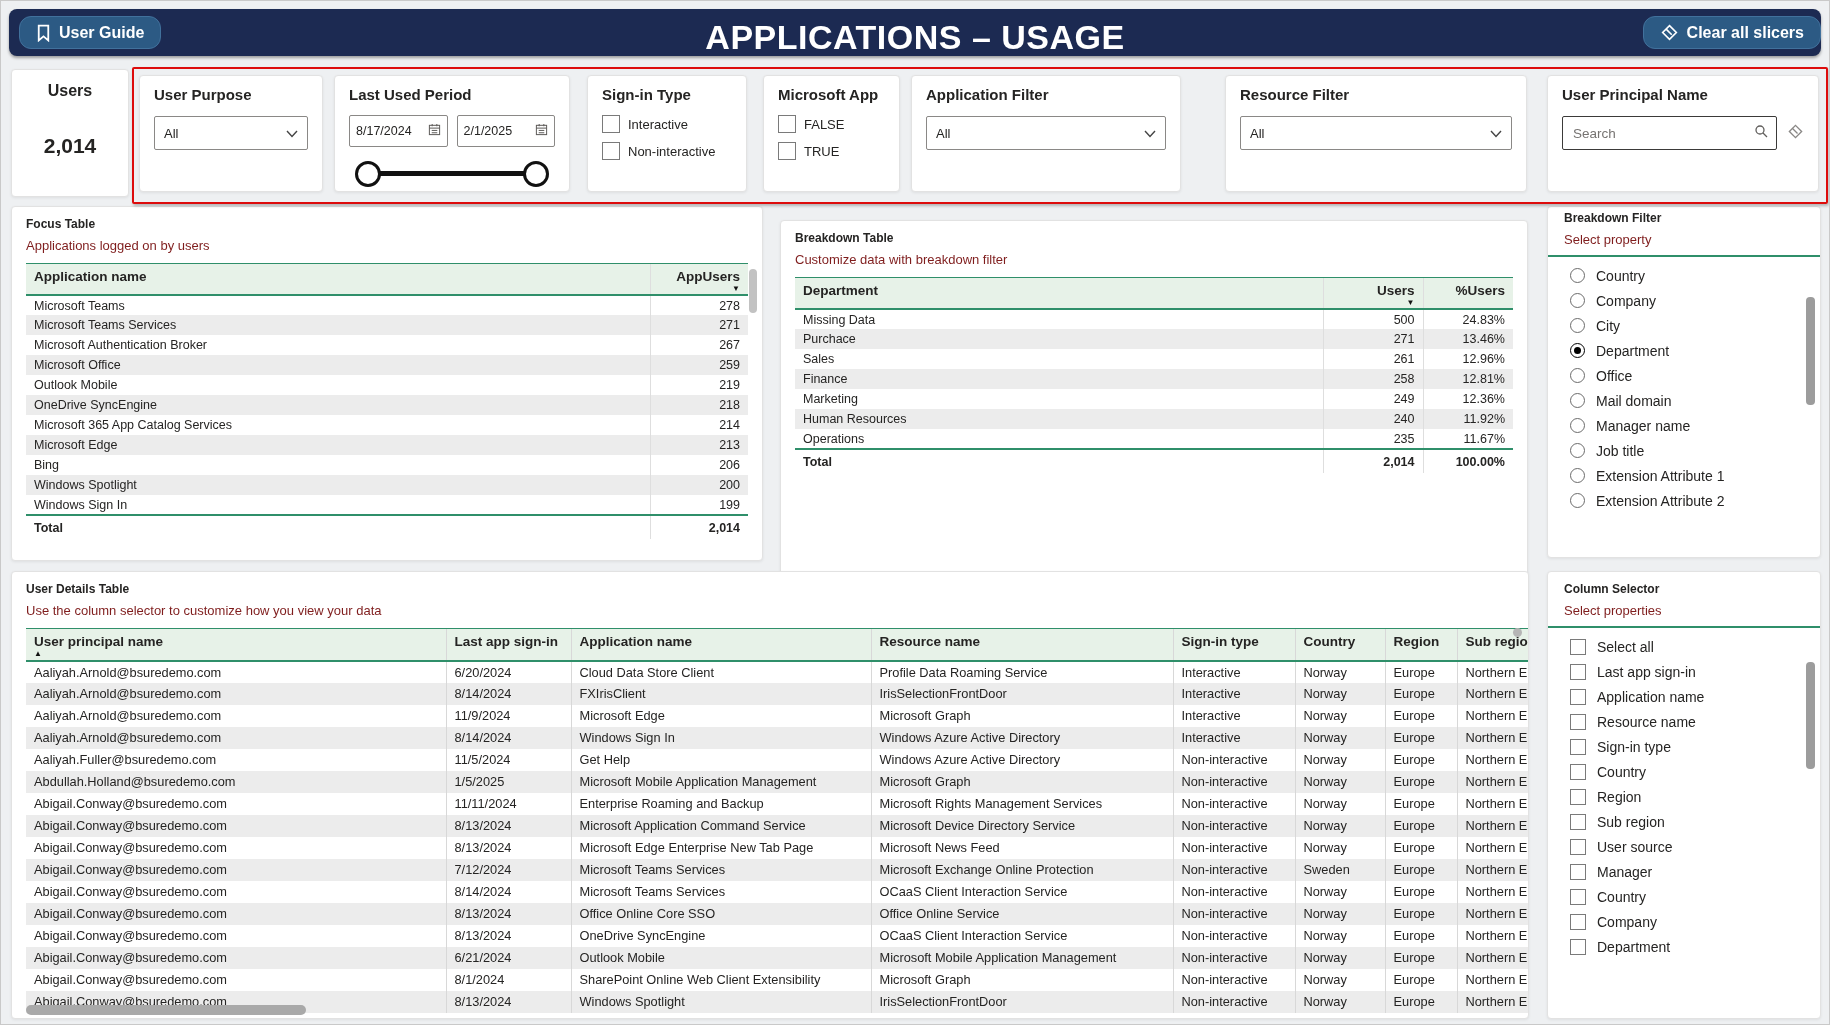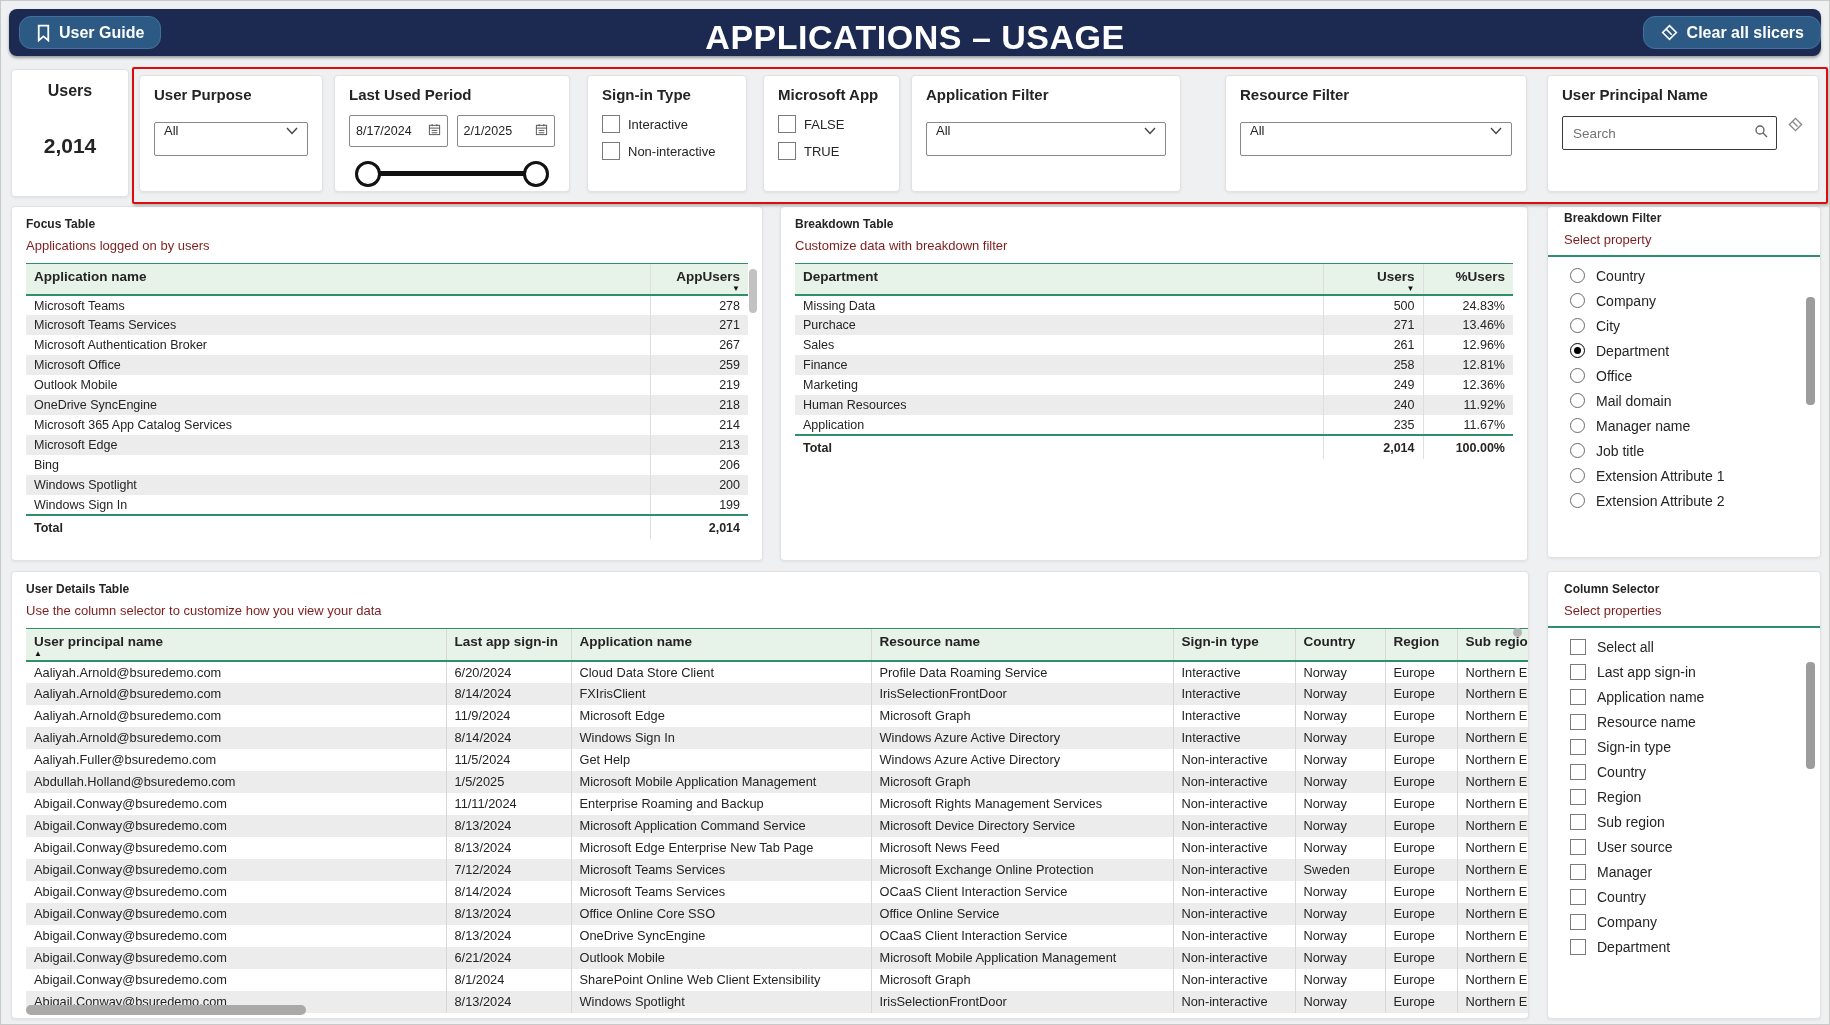--- a/index.html
+++ b/index.html
@@ -21,51 +21,51 @@
   #clear-slicers-btn{right:0;}
   
   .card{position:absolute;background:#fff;border:1px solid #e2e2e2;border-radius:4px;
     box-shadow:0 1px 3px rgba(0,0,0,.07);box-sizing:border-box;padding:10px 14px;}
   #users-card{left:10px;top:68px;width:118px;height:128px;text-align:center;}
   .users-label{font-size:16px;font-weight:600;margin-top:2px;}
   .users-value{font-size:21px;font-weight:700;margin-top:34px;}
   #slicer-red-border{position:absolute;left:131px;top:66px;width:1692px;height:133px;
     border:2px solid #dd0c0c;border-radius:2px;box-shadow:1px 2px 3px rgba(0,0,0,.25);pointer-events:none;z-index:5;}
   .slicer-title{font-size:15px;font-weight:600;}
-  .dd{margin-top:19px;height:32px;border:1px solid #8a8886;border-radius:2px;background:#fff;
-    display:flex;align-items:flex-start;justify-content:space-between;padding:0 9px;font-size:13px;cursor:pointer;}
+  .dd{margin-top:13px;height:32px;border:1px solid #8a8886;border-radius:2px;background:#fff;
+    display:flex;align-items:center;justify-content:space-between;padding:0 9px;font-size:13px;cursor:pointer;}
   #user-purpose-card{left:138px;top:74px;width:184px;height:117px;}
   #last-used-card{left:333px;top:74px;width:236px;height:117px;}
   #signin-type-card{left:586px;top:74px;width:160px;height:117px;}
   #msapp-card{left:762px;top:74px;width:137px;height:117px;}
   #app-filter-card{left:910px;top:74px;width:270px;height:117px;}
   #resource-filter-card{left:1224px;top:74px;width:302px;height:117px;}
   #upn-card{left:1546px;top:74px;width:272px;height:117px;}
   .date-row{display:flex;gap:9px;margin-top:12px;}
   .date-box{flex:1;height:30px;border:1px solid #8a8886;border-radius:2px;display:flex;
     align-items:center;justify-content:space-between;padding:0 6px;font-size:12.5px;cursor:text;}
   .slider{position:relative;height:26px;margin-top:13px;}
   .slider .track{position:absolute;left:24px;right:24px;top:11px;height:5px;background:#111;}
   .slider .handle{position:absolute;top:1px;width:20px;height:20px;border:3px solid #111;
     border-radius:50%;background:#fff;cursor:grab;}
   .slider .h-left{left:6px;} .slider .h-right{right:6px;}
   .chk-list{margin-top:12px;display:flex;flex-direction:column;gap:9px;}
   .chk-row{display:flex;align-items:center;gap:8px;font-size:13px;cursor:pointer;}
   .chk-box{width:16px;height:16px;border:1px solid #7a7a7a;background:#fff;flex:none;}
-  .search-wrap{display:flex;align-items:flex-start;gap:10px;margin-top:13px;}
+  .search-wrap{display:flex;align-items:center;gap:10px;margin-top:13px;}
   .search-box{flex:1;height:32px;border:1px solid #3b3a39;border-radius:2px;display:flex;
     align-items:center;justify-content:space-between;padding:0 8px;}
   .search-box input{border:none;outline:none;width:120px;font-size:13.5px;
     font-family:"Liberation Sans","DejaVu Sans",sans-serif;color:#252423;background:transparent;}
   .search-box input::placeholder{color:#767371;}
   
   .panel{position:absolute;background:#fff;border:1px solid #e2e2e2;border-radius:4px;
     box-shadow:0 1px 3px rgba(0,0,0,.07);box-sizing:border-box;overflow:hidden;}
   #focus-panel{left:10px;top:205px;width:752px;height:355px;padding:10px 14px;}
-  #breakdown-panel{left:779px;top:205px;width:748px;height:355px;padding:10px 14px;}
+  #breakdown-panel{left:779px;top:219px;width:748px;height:355px;padding:10px 14px;}
   #breakdown-filter-panel{left:1546px;top:205px;width:274px;height:352px;padding:4px 0 0 0;}
   #details-panel{left:10px;top:570px;width:1518px;height:448px;padding:10px 0 0 14px;}
   #column-selector-panel{left:1546px;top:570px;width:274px;height:448px;padding:10px 0 0 0;}
   .ptitle{font-size:12px;font-weight:600;}
   .psub{font-size:13px;color:#7f1d1d;margin-top:7px;}
   .side-head{padding:0 16px;}
   .teal-rule{height:0;border-bottom:2px solid #2f8f6a;margin-top:8px;}
   
   table.grid{border-collapse:collapse;table-layout:fixed;width:100%;margin-top:10px;}
   .grid th{background:#e7f2e8;border-top:1px solid #2f8f6a;border-bottom:2px solid #2f8f6a;
@@ -355,21 +355,21 @@
           <td>Marketing</td>
           <td>249</td>
           <td>12.36%</td>
         </tr>
         <tr>
           <td>Human Resources</td>
           <td>240</td>
           <td>11.92%</td>
         </tr>
         <tr>
-          <td>Application</td>
+          <td>Operations</td>
           <td>235</td>
           <td>11.67%</td>
         </tr>
       </tbody>
     <tfoot>
       <tr>
         <td>Total</td>
         <td>2,014</td>
         <td>100.00%</td>
       </tr>

